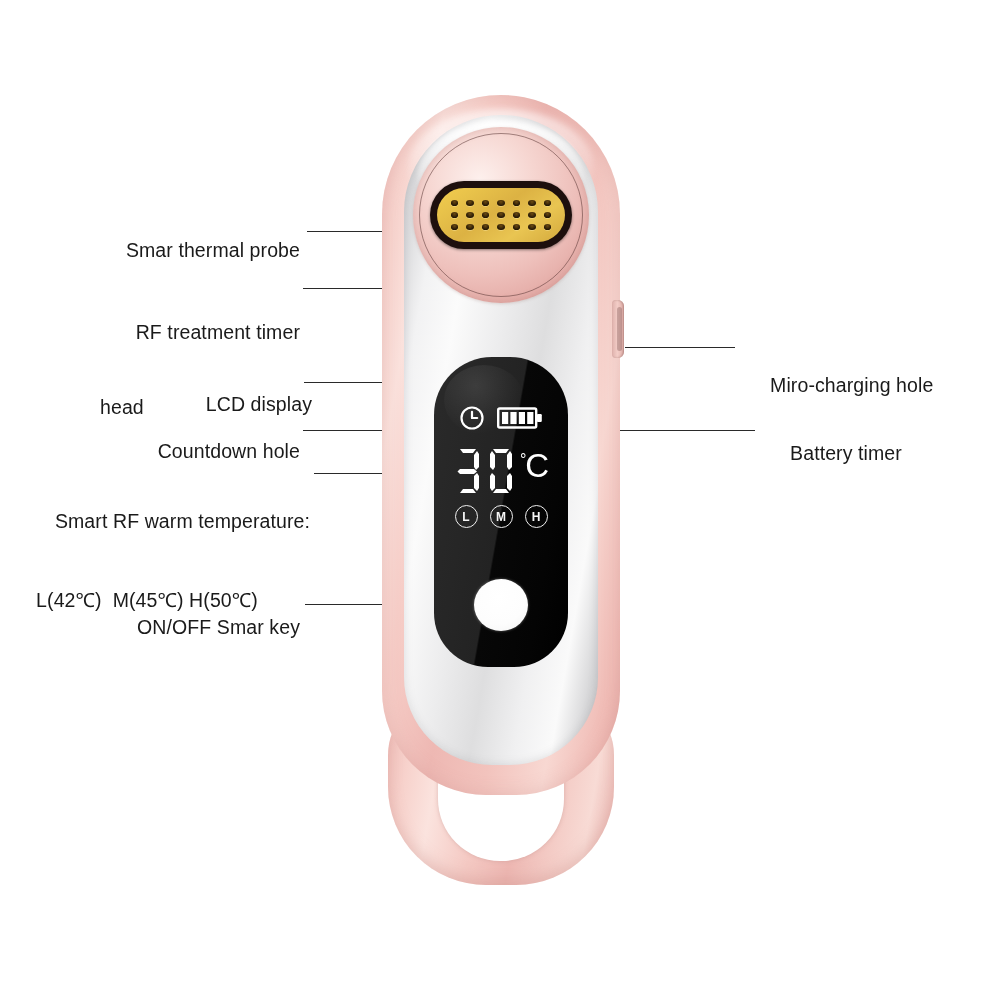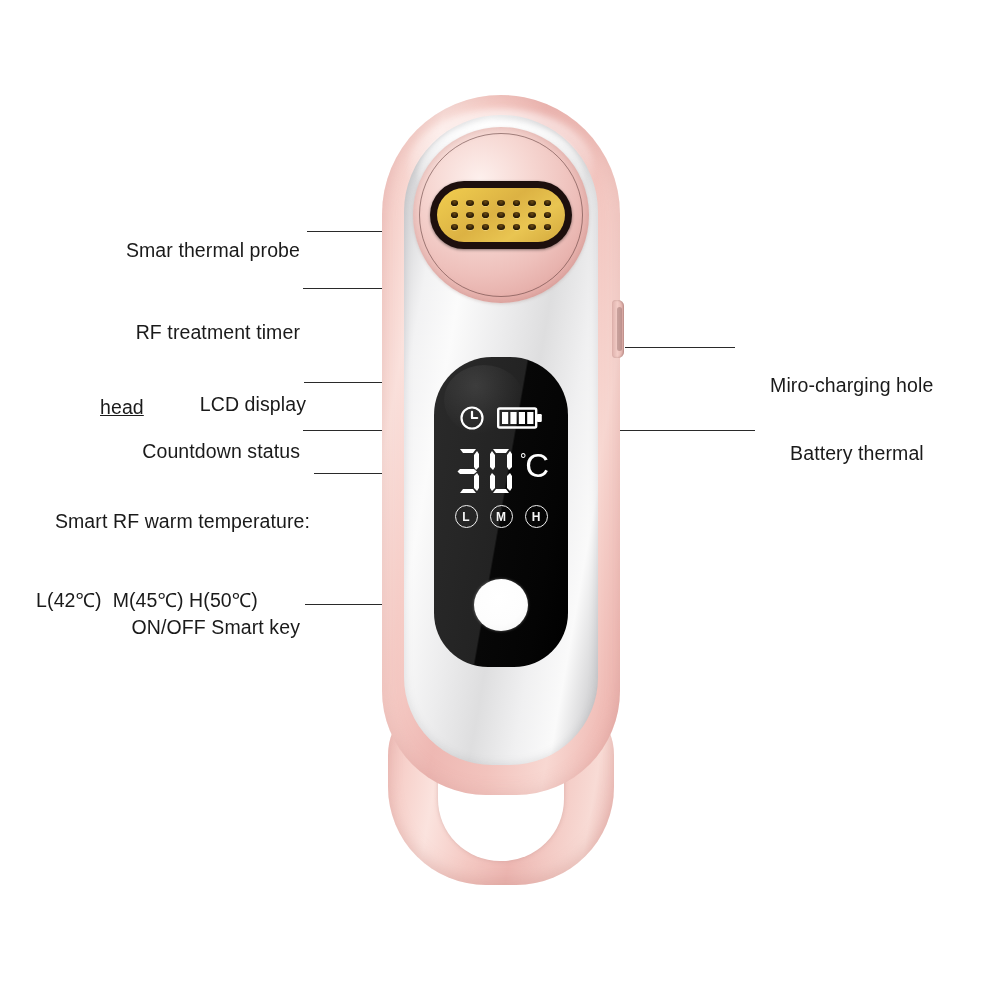--- a/index.html
+++ b/index.html
@@ -293,46 +293,46 @@
 <body>
 
 <div id="stage">
 
   <div class="lbl left" style="left:0px; top:213px; width:300px;">
     <span>Smar thermal probe</span>
   </div>
 
   <div class="lbl left" style="left:0px; top:270px; width:300px;">
     <div>RF treatment timer</div>
-    <div style="text-align:left; padding-left:100px;text-decoration:underline;">head</div>
-  </div>
-
-  <div class="lbl left" style="left:6px; top:367px; width:300px;">
+    <div style="text-align:left; padding-left:100px;">head</div>
+  </div>
+
+  <div class="lbl left" style="left:12px; top:367px; width:300px;">
     <span>LCD display</span>
   </div>
 
   <div class="lbl left" style="left:0px; top:414px; width:300px;">
-    <span>Countdown status</span>
+    <span>Countdown hole</span>
   </div>
 
   <div class="lbl left" style="left:0px; top:459px; width:310px;">
     <div style="padding-left:0;">Smart RF warm temperature:</div>
     <div style="text-align:center; padding-right:16px; padding-top:4px;">L(42℃)  M(45℃) H(50℃)</div>
   </div>
 
   <div class="lbl left" style="left:0px; top:590px; width:300px;">
-    <span>ON/OFF Smart key</span>
+    <span>ON/OFF Smar key</span>
   </div>
 
   <div class="lbl right" style="left:748px; top:348px; width:250px;">
     <span>Miro-charging hole</span>
   </div>
 
   <div class="lbl right" style="left:768px; top:416px; width:250px;">
-    <span>Battery thermal</span>
+    <span>Battery timer</span>
   </div>
 
   <div class="leader" style="left:307px; top:231px; width:193px;"></div>
   <div class="leader" style="left:303px; top:288px; width:182px;"></div>
   <div class="leader" style="left:304px; top:382px; width:176px;"></div>
   <div class="leader" style="left:303px; top:430px; width:170px;"></div>
   <div class="leader" style="left:314px; top:473px; width:160px;"></div>
   <div class="leader" style="left:305px; top:604px; width:185px;"></div>
 
   <div class="leader" style="left:474px; top:231px; width:0; height:243px; border-top:none; border-left:1.6px solid #2a2a2a;"></div>

